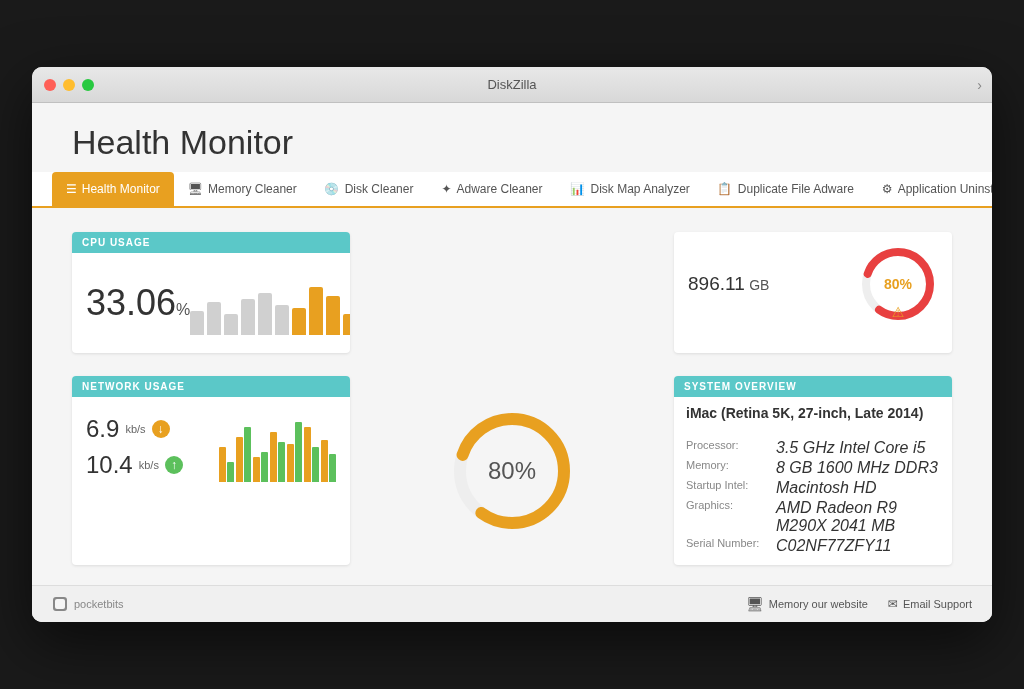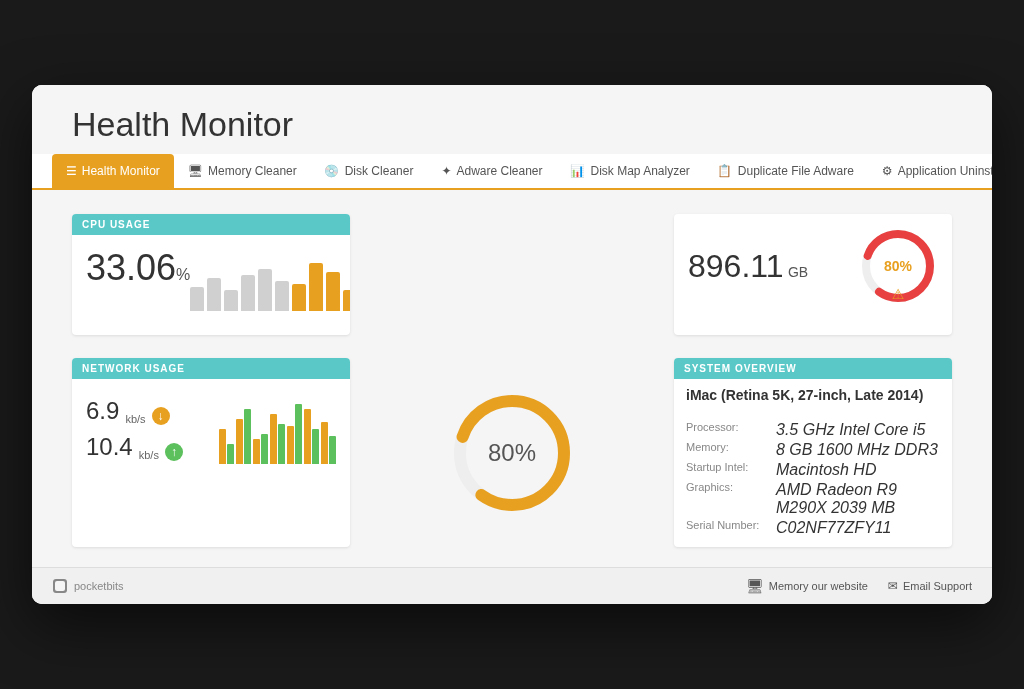--- a/index.html
+++ b/index.html
@@ -143,21 +143,21 @@
     .bar {
       width: 14px;
       border-radius: 2px 2px 0 0;
     }
     .bar.orange { background: #e8a020; }
     .bar.light { background: #d0d0d0; }
     
     .cpu-card .card-body {
       display: flex;
       justify-content: space-between;
-      align-items: flex-start;
+      align-items: center;
     }
     .memory-card .card-body {
       display: flex;
       flex-direction: column;
       justify-content: center;
       min-height: 100px;
     }
     
     .network-card {
       grid-column: 1;
@@ -168,21 +168,21 @@
       justify-content: space-between;
       align-items: center;
     }
     .network-metrics {
       display: flex;
       flex-direction: column;
       gap: 8px;
     }
     .network-metric {
       display: flex;
-      align-items: flex-end;
+      align-items: center;
       gap: 6px;
     }
     .network-value {
       font-size: 24px;
       font-weight: 200;
       color: #333;
     }
     .network-unit {
       font-size: 11px;
       color: #666;
@@ -242,21 +242,21 @@
     .used-space-card {
       grid-column: 3;
       grid-row: 1;
     }
     .used-space-card .card-body {
       display: flex;
       justify-content: space-between;
       align-items: center;
     }
     .space-value {
-      font-size: 32px;
+      font-size: 19px;
       font-weight: 200;
       color: #333;
     }
     .warning-ring {
       position: relative;
       width: 80px;
       height: 80px;
     }
     .warning-label {
       position: absolute;
@@ -334,20 +334,29 @@
       color: #555;
       cursor: pointer;
       text-decoration: none;
     }
   </style>
 </head>
 <body>
 
 <div class="window">
 
+  <div class="titlebar">
+    <div class="titlebar-buttons">
+      <button class="titlebar-btn btn-close"></button>
+      <button class="titlebar-btn btn-min"></button>
+      <button class="titlebar-btn btn-max"></button>
+    </div>
+    <span class="titlebar-title">DiskZilla</span>
+    <span class="sidebar-toggle">›</span>
+  </div>
 
   <div class="content-area">
 
     <div class="page-header">
       <h1 class="page-title">Health Monitor</h1>
     </div>
 
     <div class="nav-tabs">
       <div class="nav-tab active">
         <span class="tab-icon">☰</span>
@@ -491,21 +500,21 @@
           <div class="system-row">
             <span class="system-key">Memory:</span>
             <span class="system-val">8 GB 1600 MHz DDR3</span>
           </div>
           <div class="system-row">
             <span class="system-key">Startup Intel:</span>
             <span class="system-val">Macintosh HD</span>
           </div>
           <div class="system-row">
             <span class="system-key">Graphics:</span>
-            <span class="system-val">AMD Radeon R9 M290X 2039 MB</span>
+            <span class="system-val">AMD Radeon R9 M290X 2041 MB</span>
           </div>
           <div class="system-row">
             <span class="system-key">Serial Number:</span>
             <span class="system-val">C02NF77ZFY11</span>
           </div>
         </div>
       </div>
 
     </div>
 

